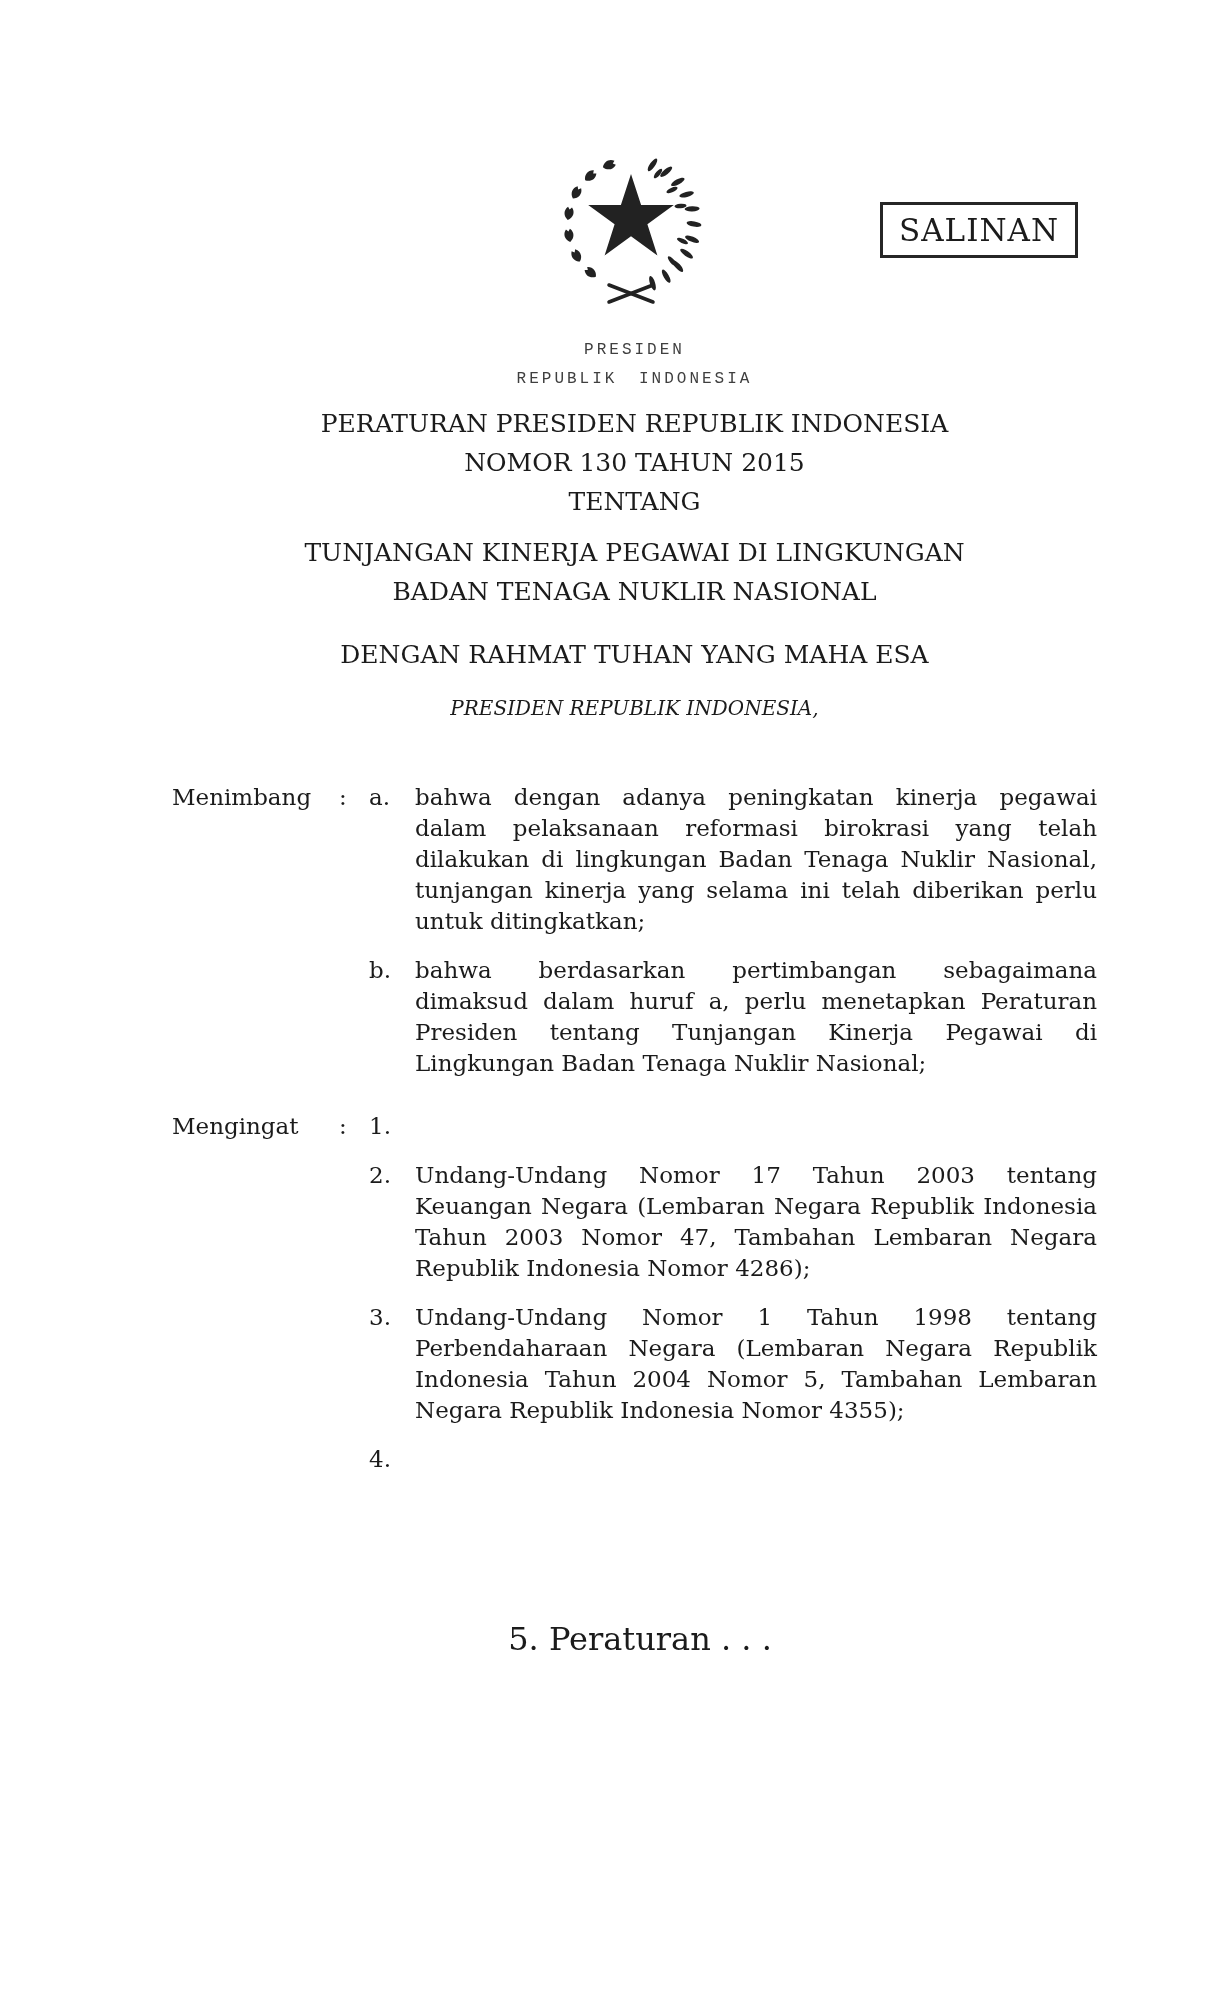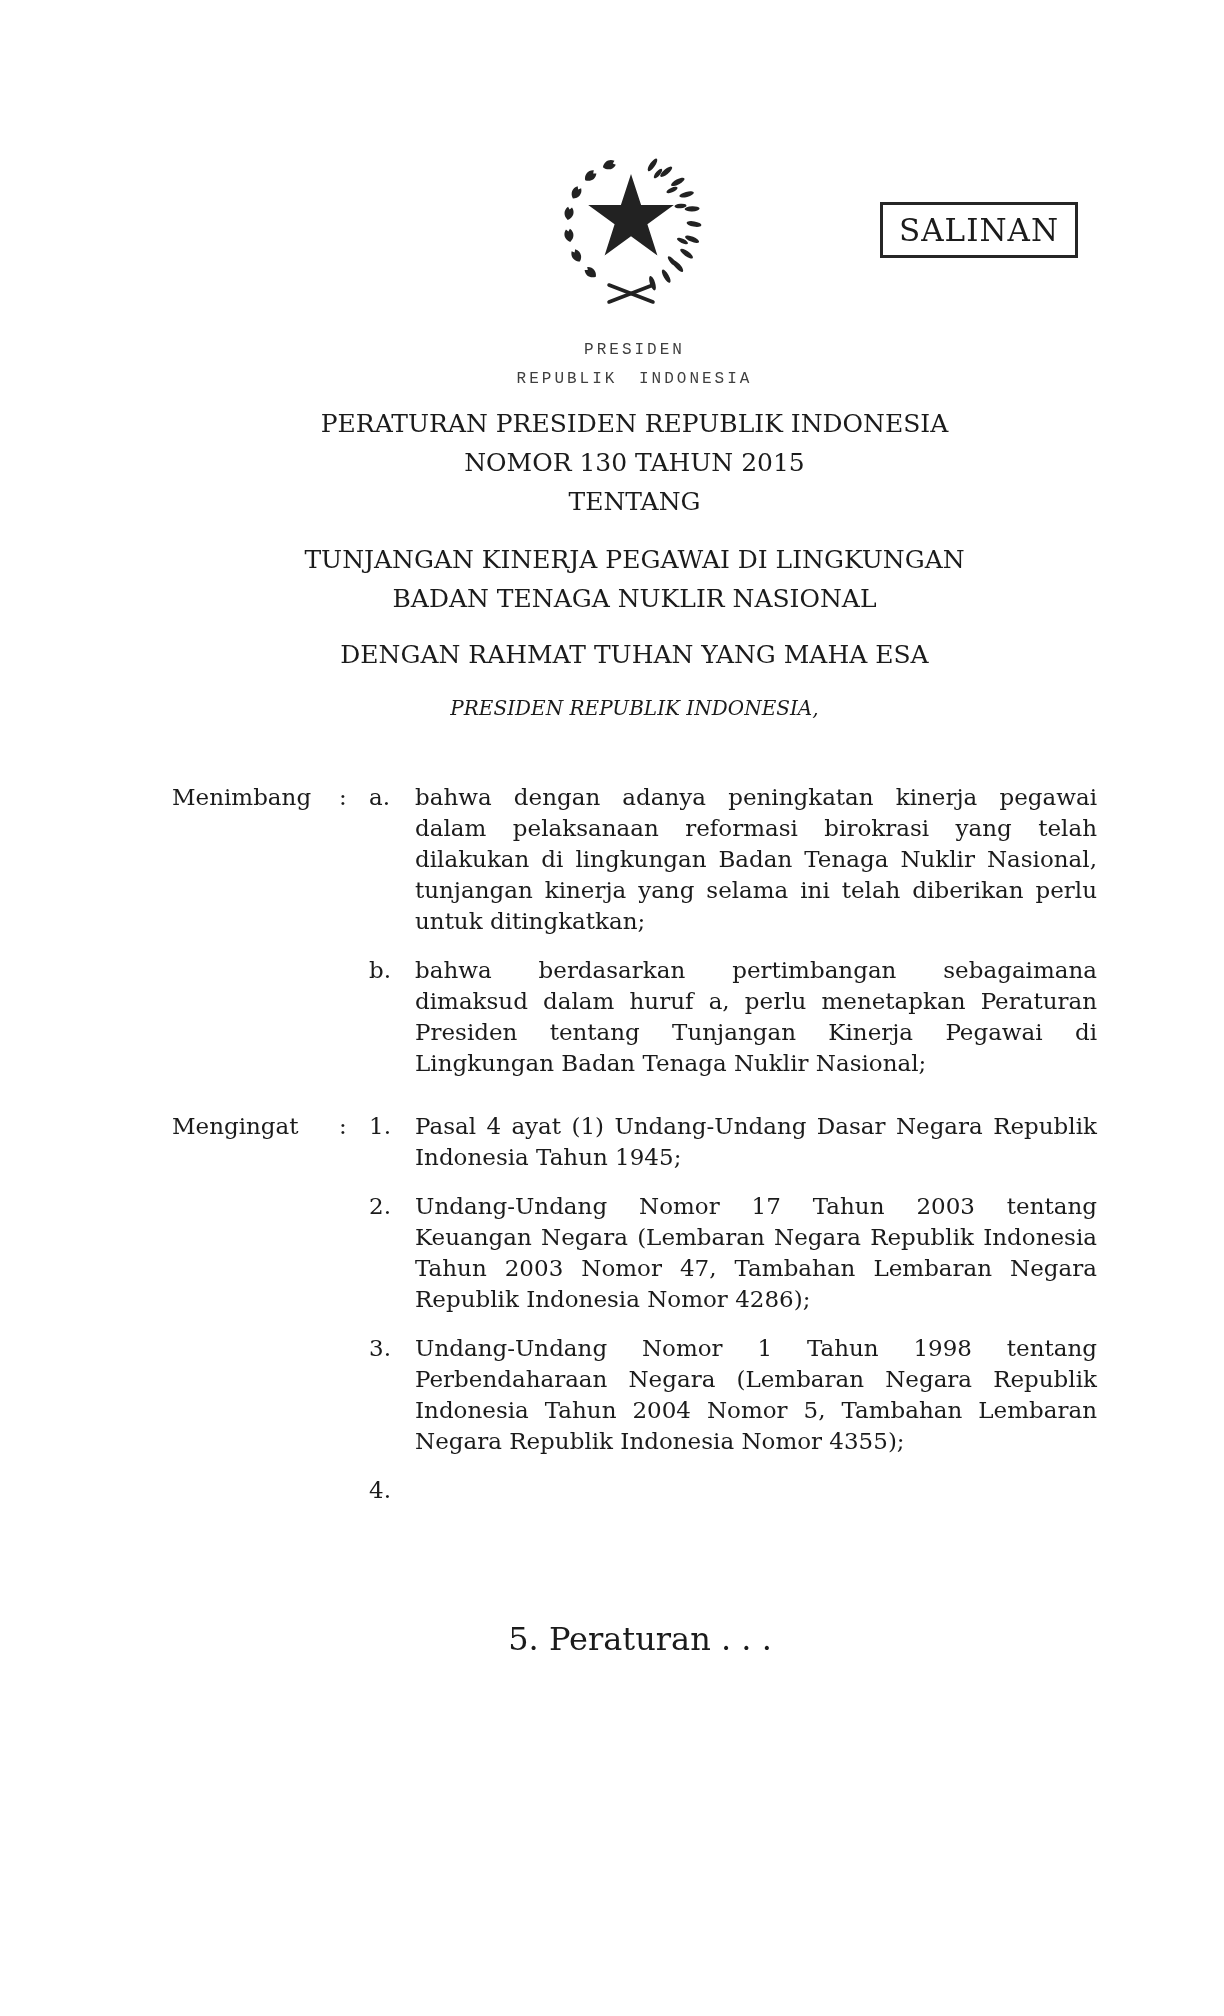--- a/index.html
+++ b/index.html
@@ -30,21 +30,21 @@
     text-align:center;
     font-family:Liberation Mono, monospace;
     color:var(--gray);
     font-size:16px; letter-spacing:3px; word-spacing:9px; line-height:29px;
   }
   
   .title-block {
     position:absolute; left:172px; top:404px; width:925px;
     text-align:center; font-size:25px; line-height:39px;
   }
-  .title-block .gap { margin-top:19px; }
+  .title-block .gap { margin-top:12px; }
   .invocation {
     position:absolute; left:172px; top:640px; width:925px;
     text-align:center; font-size:25px;
   }
   .authority {
     position:absolute; left:172px; top:696px; width:925px;
     text-align:center; font-size:20px;font-style:italic;
   }
   
   .body-sections { position:absolute; left:172px; top:782px; width:925px; font-size:23px; }
@@ -203,24 +203,20 @@
             <div class="jline">Presiden tentang Tunjangan Kinerja Pegawai di</div>
             <div class="lline">Lingkungan Badan Tenaga Nuklir Nasional;</div>
           </div>
         </div>
       </div>
       <div class="section">
         <div class="item-row">
           <div class="cell label">Mengingat</div>
           <div class="cell colon">:</div>
           <div class="cell marker">1.</div>
-          <div class="cell text">
-            <div class="jline">Pasal 4 ayat (1) Undang-Undang Dasar Negara Republik</div>
-            <div class="lline">Indonesia Tahun 1945;</div>
-          </div>
         </div>
         <div class="item-row">
           <div class="cell label"></div>
           <div class="cell colon"></div>
           <div class="cell marker">2.</div>
           <div class="cell text">
             <div class="jline">Undang-Undang Nomor 17 Tahun 2003 tentang</div>
             <div class="jline">Keuangan Negara (Lembaran Negara Republik Indonesia</div>
             <div class="jline">Tahun 2003 Nomor 47, Tambahan Lembaran Negara</div>
             <div class="lline">Republik Indonesia Nomor 4286);</div>

